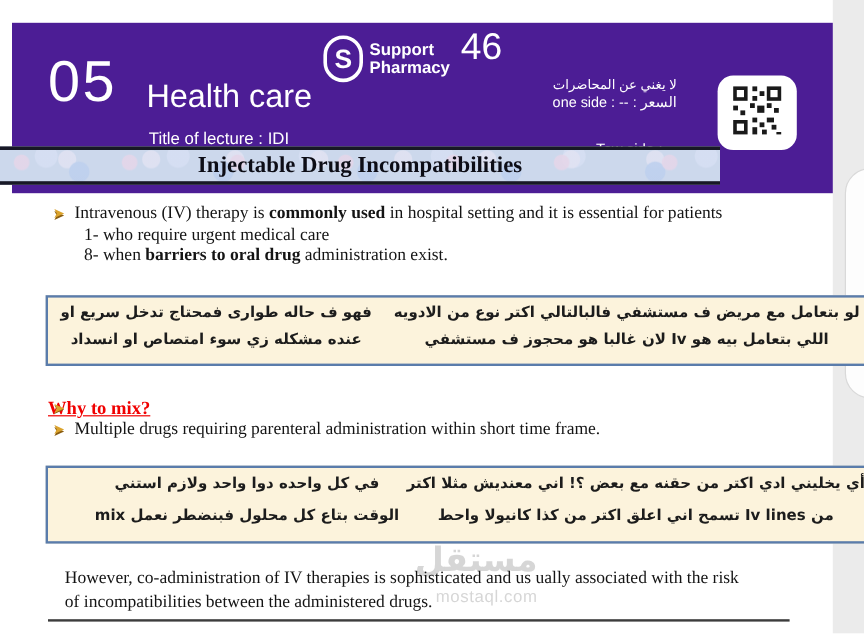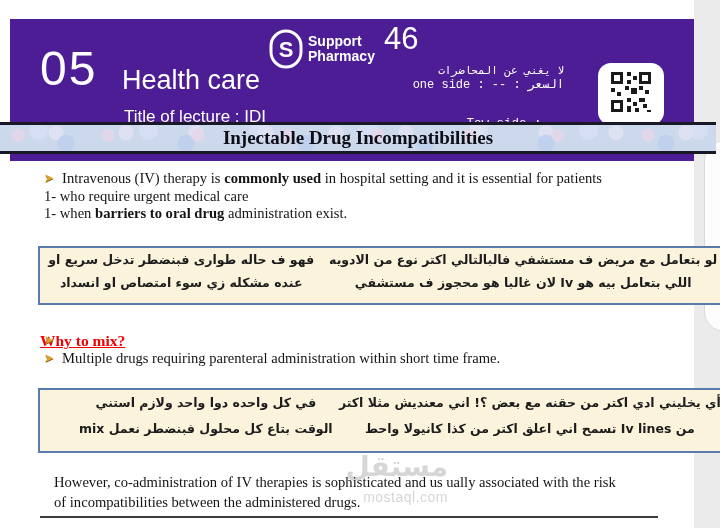--- a/index.html
+++ b/index.html
@@ -13,56 +13,56 @@
     position:absolute;left:704px;top:140px;width:40px;height:190px;
     background:#fdfdfd;border:1px solid #d9d9d9;border-radius:24px;
   }
   
   .header{
     position:absolute;left:10px;top:19px;width:684px;height:142px;
     background:#4c1d95;color:#fff;
   }
   .num05{position:absolute;left:30px;top:22px;font-size:48px;font-weight:400;letter-spacing:2px;}
   .course{position:absolute;left:112px;top:46px;font-size:27px;font-weight:400;}
-  .lecture-title{position:absolute;left:114px;top:88px;font-size:17px;}
+  .lecture-title{position:absolute;left:114px;top:88px;font-size:14px;}
   .brand{position:absolute;left:258px;top:8px;display:flex;align-items:center;}
   .brand svg{display:block;}
   .brand-text{margin-left:4px;font-size:14px;line-height:15px;font-weight:700;}
   .page-num{position:absolute;left:374px;top:2px;font-size:31px;font-weight:400;}
-  .header-meta{position:absolute;left:394px;top:45px;width:160px;text-align:right;line-height:14px;font-family:Liberation Mono, monospace;}
+  .header-meta{position:absolute;left:394px;top:45px;width:160px;text-align:right;line-height:14px;}
   .meta-ar{font-size:11px;}
   .meta-price{font-size:12px;}
   .meta-two{font-size:12.5px;margin-top:25px;}
   .qr-card{
     position:absolute;left:588px;top:44px;width:66px;height:62px;
     background:#fff;border-radius:13px;display:flex;align-items:center;justify-content:center;
   }
   
   .band{
-    position:absolute;left:0;top:122px;width:716px;height:26px;
+    position:absolute;left:0;top:122px;width:600px;height:26px;
     border-top:3px solid #181826;border-bottom:3px solid #181826;
     background-color:#ccd8ec;
     background-image:
       radial-gradient(circle at 20% 40%, rgba(228,214,233,.9) 0 6px, transparent 7px),
       radial-gradient(circle at 55% 70%, rgba(190,208,238,.9) 0 8px, transparent 9px),
       radial-gradient(circle at 80% 30%, rgba(224,226,242,.9) 0 7px, transparent 8px),
       radial-gradient(circle at 35% 20%, rgba(214,223,243,.9) 0 9px, transparent 10px);
     background-size:90px 26px,120px 26px,70px 26px,110px 26px;
     display:flex;align-items:center;justify-content:center;
   }
   .band-title{font-family:"Liberation Serif",serif;font-weight:700;font-size:19px;color:#0d0d16;}
   
   .body-text{font-family:"Liberation Serif",serif;color:#141414;font-size:14.6px;}
   .intro{position:absolute;left:44px;top:170px;width:630px;line-height:17.5px;z-index:2;}
   .b-row{display:flex;}
   .arrow{
     color:#dba32c;font-size:12px;margin-right:8px;line-height:17.5px;
     text-shadow:0 1px 0 #8a5d10;flex:0 0 auto;
   }
-  .sub-item{}
+  .sub-item{margin-left:26px;}
   .note-box{
     position:absolute;left:38px;width:688px;box-sizing:border-box;
     background:#fcf3dc;border:2px solid #5a7cab;
     font-family:"DejaVu Sans",sans-serif;font-weight:700;font-size:12.5px;color:#1c1c1c;
     text-align:center;direction:rtl;display:flex;flex-direction:row;justify-content:center;
     z-index:2;
   }
   .note1{top:246px;height:59px;line-height:23px;}
   .note2{top:388px;height:65px;line-height:26px;padding-left:36px;}
   .why{
@@ -150,26 +150,26 @@
   <div class="band">
     <div class="band-title">Injectable Drug Incompatibilities</div>
   </div>
 
   <div class="intro body-text">
     <div class="b-row">
       <span class="arrow">➤</span>
       <span><span>Intravenous (IV) therapy is </span><b>commonly used</b><span> in hospital setting and it is essential for patients</span></span>
     </div>
     <div class="sub-item">1-   who require urgent medical care</div>
-    <div class="sub-item"><span>1-  when </span><b>barriers to oral drug</b><span> administration exist.</span></div>
+    <div class="sub-item"><span>8-  when </span><b>barriers to oral drug</b><span> administration exist.</span></div>
   </div>
 
   <div class="note-box note1">
     <div>لو بتعامل مع مريض ف مستشفي فالبالتالي اكتر نوع من الادويه اللي بتعامل بيه هو  Iv  لان غالبا هو محجوز ف مستشفي</div>
-    <div>فهو ف حاله طوارى فبنضطر تدخل سريع او عنده مشكله زي سوء امتصاص او انسداد</div>
+    <div>فهو ف حاله طوارى فمحتاج تدخل سريع او عنده مشكله زي سوء امتصاص او انسداد</div>
   </div>
 
   <div class="why">Why to mix?</div>
   <div class="why-points body-text">
     <div class="b-row">
       <span class="arrow">➤</span>
     </div>
     <div class="b-row">
       <span class="arrow">➤</span>
       <span>Multiple  drugs  requiring  parenteral administration  within  short time  frame.</span>

